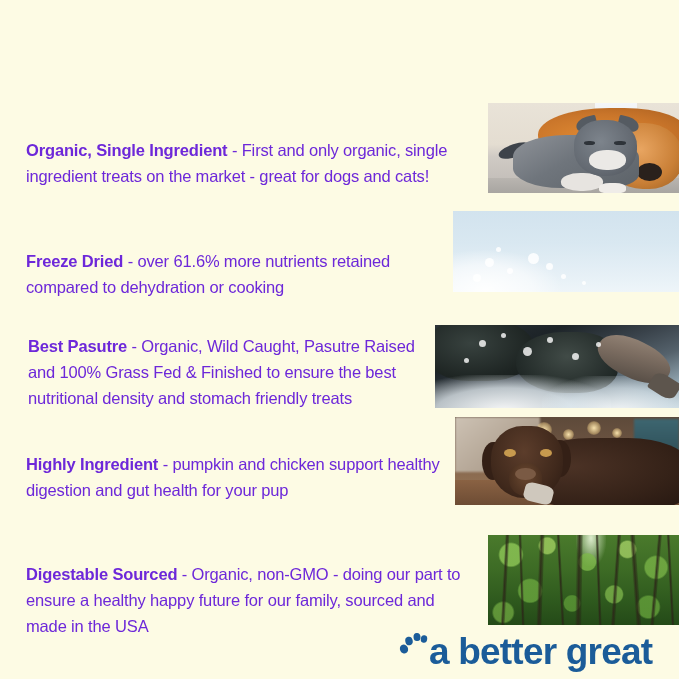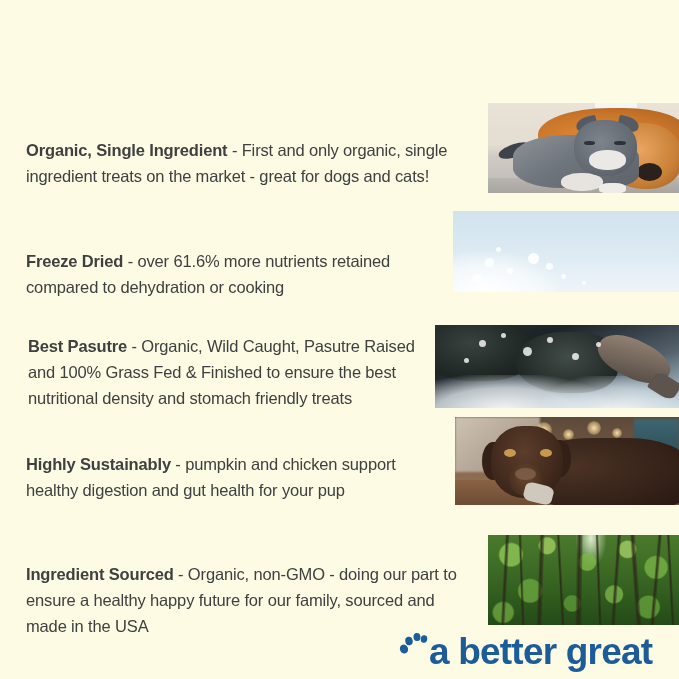--- a/index.html
+++ b/index.html
@@ -41,21 +41,21 @@
   }
 
   
   .benefits {
     position: absolute;
     left: 26px;
     top: 108px;
     width: 450px;
   }
   .benefit {
-    color: #404040;
+    color: #6d28d9;
     font-family: "Liberation Sans", sans-serif;
     font-size: 16.5px;
     line-height: 26px;
     letter-spacing: -0.15px;
   }
   .benefit .term {
     font-weight: bold;
   }
   .benefit .rest {
     font-weight: normal;
@@ -338,25 +338,25 @@
 
     <p class="benefit b2">
       <span class="term">Freeze Dried </span><span class="rest">- over 61.6% more nutrients retained compared to dehydration or cooking</span>
     </p>
 
     <p class="benefit b3">
       <span class="term">Best Pasutre </span><span class="rest">- Organic, Wild Caught, Pasutre Raised and 100% Grass Fed &amp; Finished to ensure the best nutritional density and stomach friendly  treats</span>
     </p>
 
     <p class="benefit b4">
-      <span class="term">Highly Sustainably </span><span class="rest">- pumpkin and chicken support healthy digestion and gut health for your pup</span>
+      <span class="term">Highly Ingredient </span><span class="rest">- pumpkin and chicken support healthy digestion and gut health for your pup</span>
     </p>
 
     <p class="benefit b5">
-      <span class="term">Ingredient Sourced </span><span class="rest">- Organic, non-GMO - doing our part to ensure a healthy happy future for our family, sourced and made in the USA</span>
+      <span class="term">Digestable Sourced </span><span class="rest">- Organic, non-GMO - doing our part to ensure a healthy happy future for our family, sourced and made in the USA</span>
     </p>
 
   </div>
 
   <div class="photo photo-pets">
     <div class="inner pets-bg">
       <div class="pets-window"></div>
       <div class="pets-floor"></div>
       <div class="pets-dogbody"></div>
       <div class="pets-doghead"></div>

